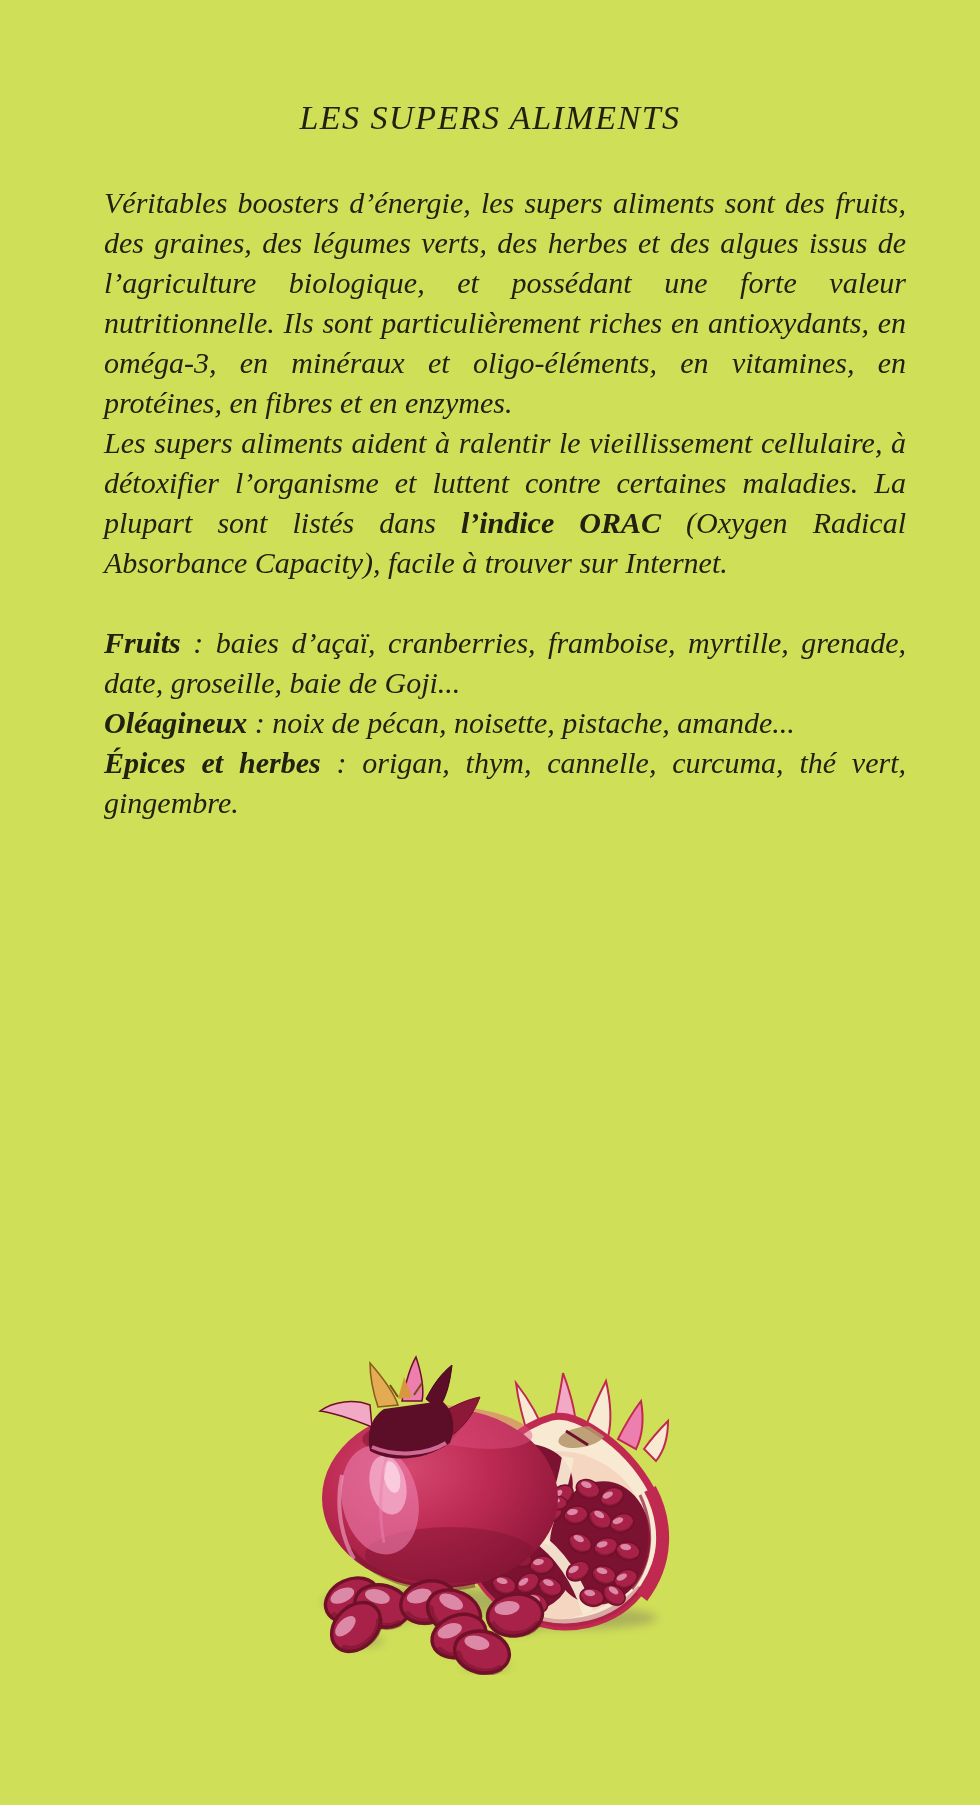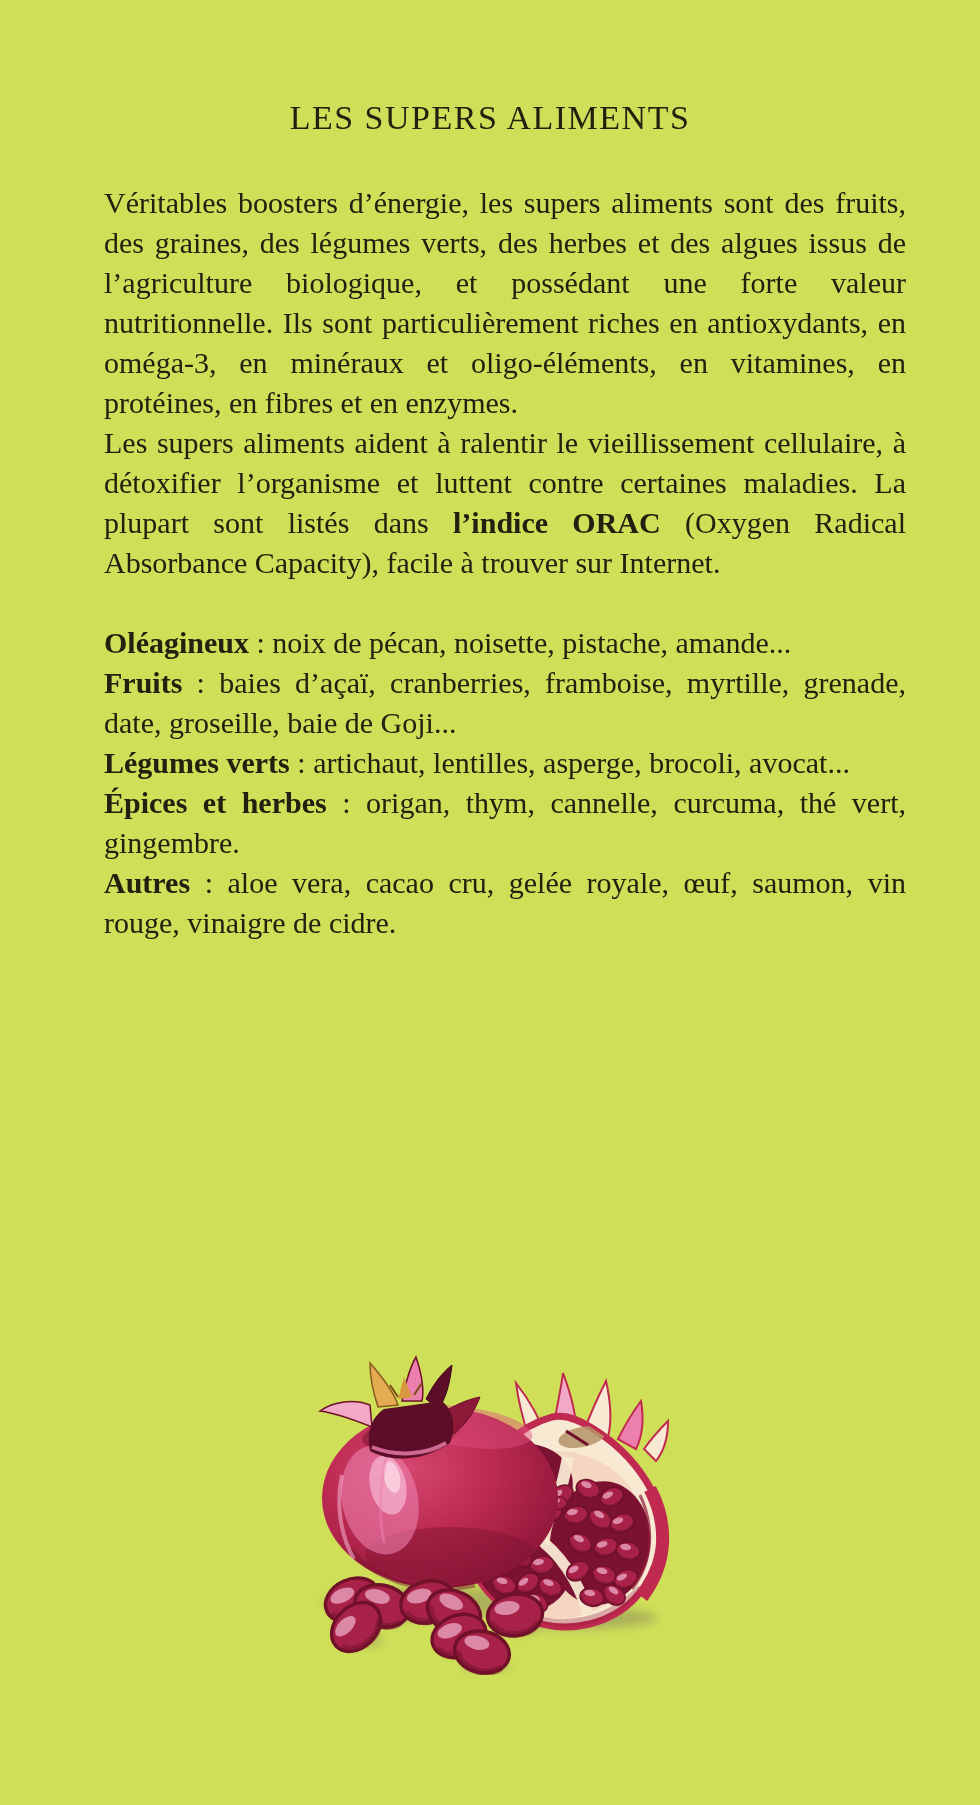--- a/index.html
+++ b/index.html
@@ -4,20 +4,21 @@
 <style>
   html,body{margin:0;padding:0;}
   body{
     width:980px;height:1805px;overflow:hidden;
     background:var(--background,#cfdf58);
     font-family:"Liberation Serif","DejaVu Serif",serif;
   }
   .page{
     position:relative;width:980px;height:1719px;
     color:var(--text,#20220f);
+    font-style:italic;
   }
   .title{
     position:absolute;top:101px;left:0;width:980px;
     margin:0;text-align:center;font-weight:normal;
     font-size:34px;line-height:34px;letter-spacing:1.5px;
   }
   .content{
     position:absolute;left:104px;top:183px;width:802px;
     font-size:30px;line-height:40px;text-align:justify;
   }
@@ -52,25 +53,23 @@
 
 <div class="page">
 
   <h1 class="title">LES SUPERS ALIMENTS</h1>
 
   <div class="content">
     <p>Véritables boosters d’énergie, les supers aliments sont des fruits, des graines, des légumes verts, des herbes et des algues issus de l’agriculture biologique, et possédant une forte valeur nutritionnelle. Ils sont particulièrement riches en antioxydants, en oméga-3, en minéraux et oligo-éléments, en vitamines, en protéines, en fibres et en enzymes.</p>
     <p><span>Les supers aliments aident à ralentir le vieillissement cellulaire, à détoxifier l’organisme et luttent contre certaines maladies. La plupart sont listés dans </span><b>l’indice ORAC</b><span> (Oxygen Radical Absorbance Capacity), facile à trouver sur Internet.</span></p>
 
     <div class="cats">
+      <p class="cat"><b>Fruits</b><span> : </span><span>baies d’açaï, cranberries, framboise, myrtille, grenade, date, groseille, baie de Goji...</span></p>
       <p class="cat"><b>Oléagineux</b><span> : </span><span>noix de pécan, noisette, pistache, amande...</span></p>
-      <p class="cat"><b>Fruits</b><span> : </span><span>baies d’açaï, cranberries, framboise, myrtille, grenade, date, groseille, baie de Goji...</span></p>
-      <p class="cat"><b>Légumes verts</b><span> : </span><span>artichaut, lentilles, asperge, brocoli, avocat...</span></p>
       <p class="cat"><b>Épices et herbes</b><span> : </span><span>origan, thym, cannelle, curcuma, thé vert, gingembre.</span></p>
-      <p class="cat"><b>Autres</b><span> : </span><span>aloe vera, cacao cru, gelée royale, œuf, saumon, vin rouge, vinaigre de cidre.</span></p>
     </div>
   </div>
 
   <div class="illustration">
     <svg width="420" height="320" viewBox="0 0 420 320" xmlns="http://www.w3.org/2000/svg">
       <defs>
         <filter id="soft" x="-40%" y="-80%" width="180%" height="300%">
           <feGaussianBlur stdDeviation="5"></feGaussianBlur>
         </filter>
         <radialGradient id="gBody" cx="36%" cy="34%" r="80%">

